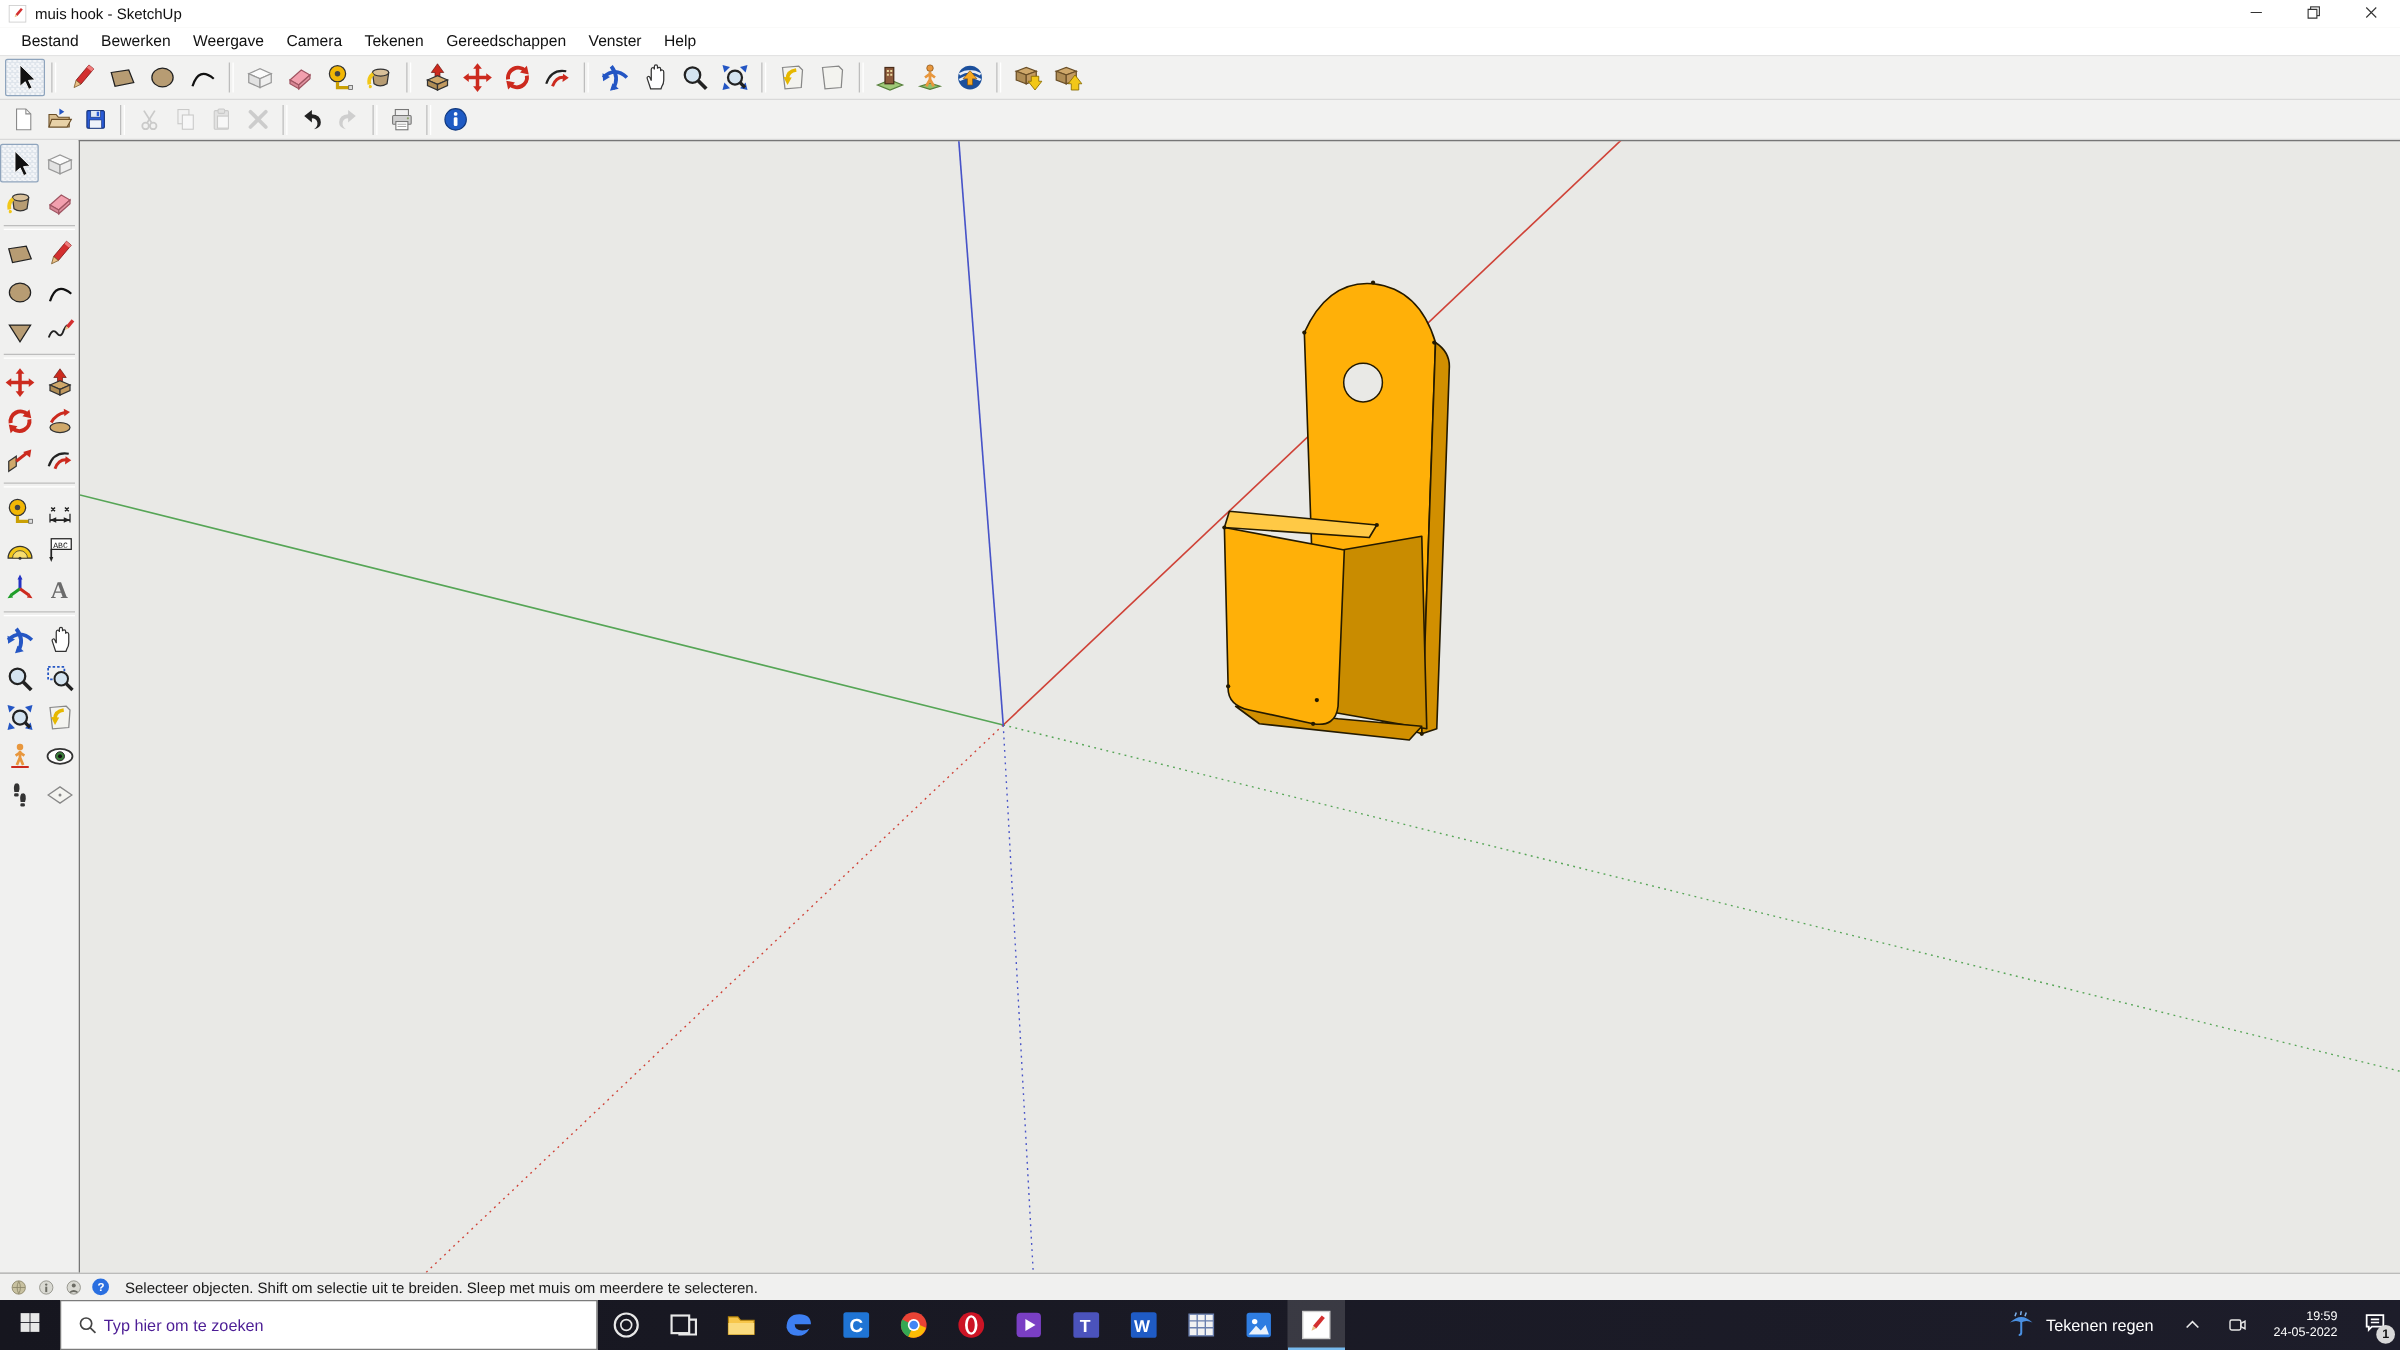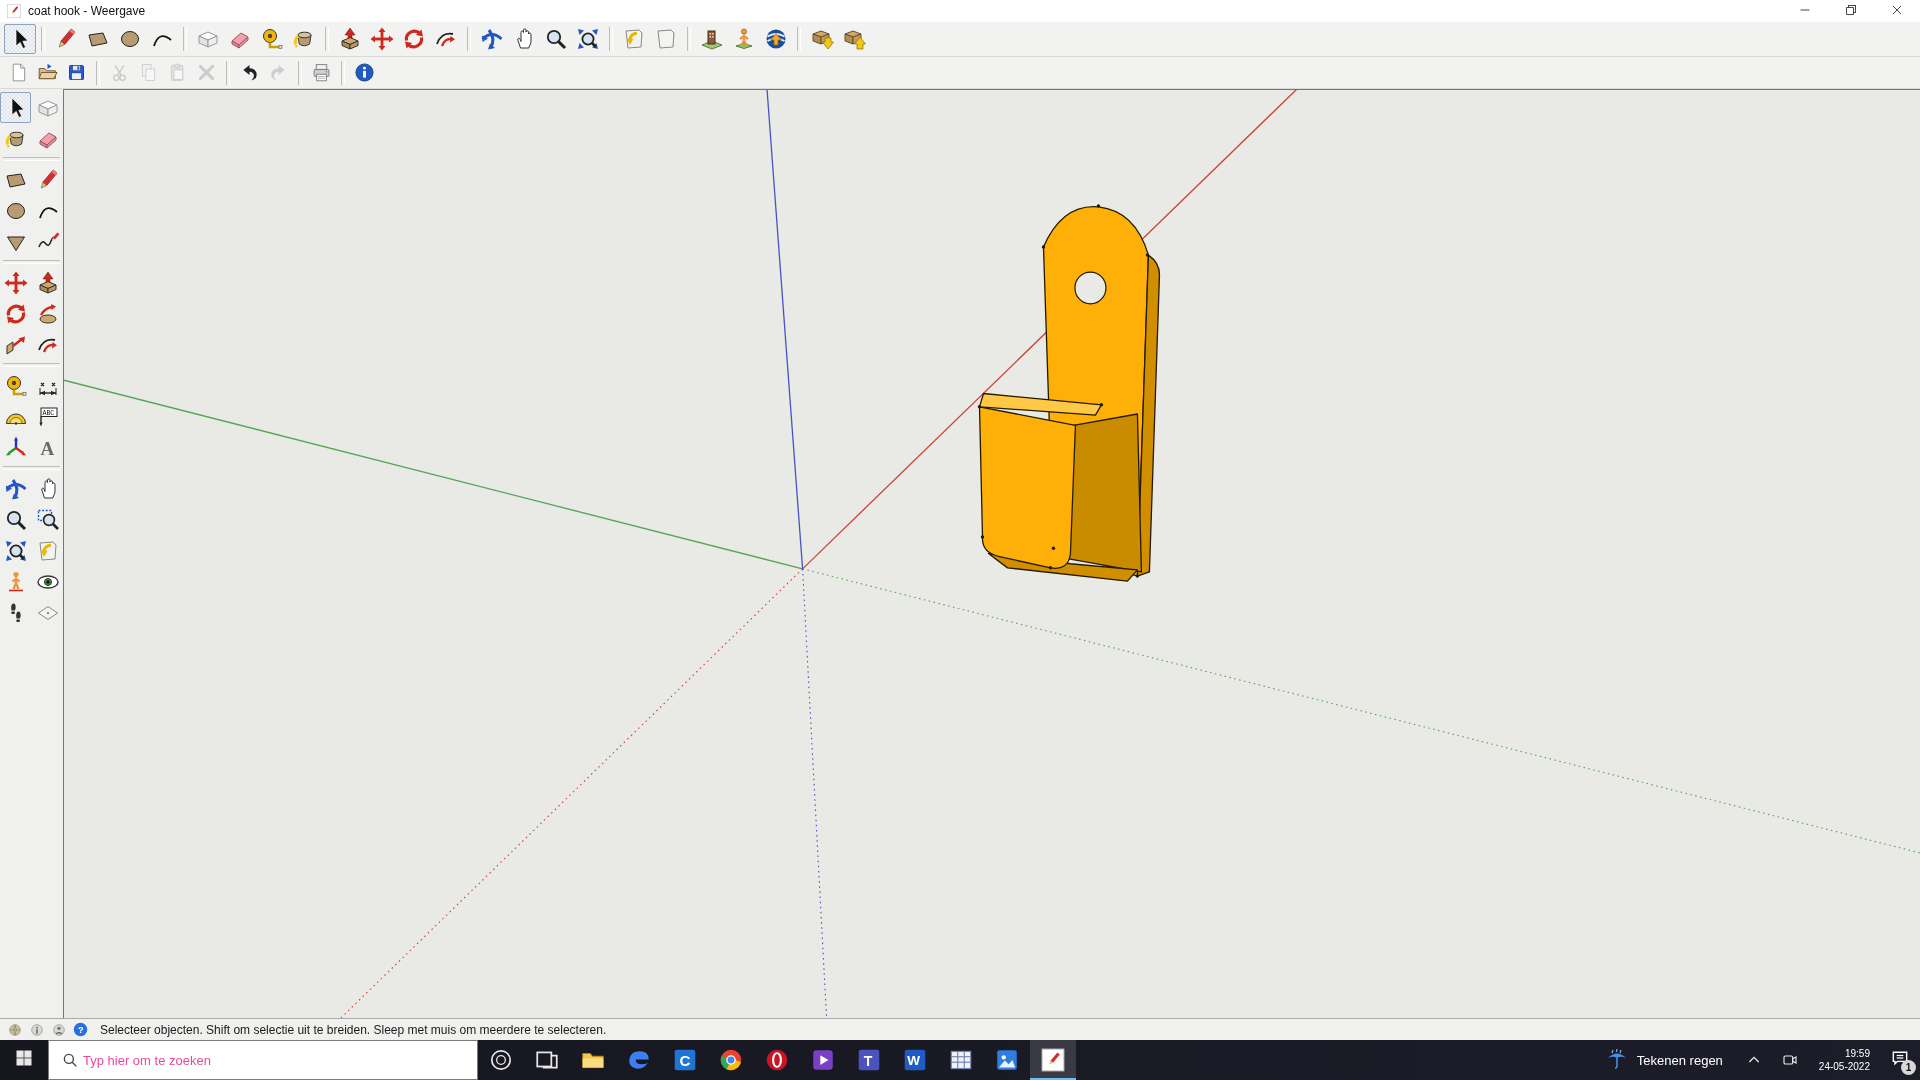--- a/index.html
+++ b/index.html
@@ -43,21 +43,21 @@
   .sb-right{margin-left:auto;display:flex;align-items:center;height:100%;}
   .sb-div{width:1px;height:100%;background:#bdbdbd;margin-right:90px;}
   .sb-label{margin-right:10px;}
   .sb-input{width:270px;height:17px;border:1px solid #8a8a8a;background:#fff;font-size:12px;
             font-family:"Liberation Sans",sans-serif;padding:0 3px;box-sizing:border-box;}
 
   
   .taskbar{height:40px;background:linear-gradient(90deg,#16161f,#1d1d2a);display:flex;align-items:stretch;color:#eee;}
   .tk-start{width:48px;display:flex;align-items:center;justify-content:center;}
   .tk-search{width:430px;background:#ffffff;display:flex;align-items:center;border:1px solid #7b7b7b;box-sizing:border-box;}
-  .tk-search .ph{color:#ec4899;font-size:13px;margin-left:4px;}
+  .tk-search .ph{color:#4c1d95;font-size:13px;margin-left:4px;}
   .tk-search .sic{margin-left:12px;display:flex;}
   .tk-app{width:46px;display:flex;align-items:center;justify-content:center;position:relative;}
   .tk-app.active{background:rgba(255,255,255,.14);box-shadow:inset 0 -2px 0 #76b9ed;}
   .tk-right{margin-left:auto;display:flex;align-items:center;}
   .tk-weather{display:flex;align-items:center;gap:8px;padding:0 12px;font-size:13px;color:#fff;}
   .tk-tray{display:flex;align-items:center;gap:6px;padding:0 4px;}
   .tk-tray .tico{width:30px;height:40px;display:flex;align-items:center;justify-content:center;}
   .tk-clock{font-size:10px;line-height:1.3;text-align:right;padding:0 10px;color:#fff;}
   .tk-notif{width:40px;height:40px;display:flex;align-items:center;justify-content:center;position:relative;}
   .tk-badge{position:absolute;right:4px;bottom:5px;width:15px;height:15px;border-radius:50%;background:#d8d8d8;
@@ -69,21 +69,21 @@
 <div class="col">
 
   <div class="titlebar">
     <span class="appico"><svg viewBox="0 0 24 24" width="16" height="16">
           <rect x="2" y="2" width="20" height="20" fill="#fff" stroke="#ccc"></rect>
           <g transform="rotate(40 12 12)">
             <rect x="10.6" y="4" width="3" height="10" fill="#d32f2f"></rect>
             <polygon points="10.6,14 13.6,14 12.1,17.5" fill="#eac086"></polygon>
           </g>
         </svg></span>
-    <span>coat hook - Weergave</span>
+    <span>muis hook - SketchUp</span>
     <div class="wincontrols">
       <div class="wbtn">
           <span><svg viewBox="0 0 24 24" width="12" height="12">
               <line x1="3" y1="12" x2="21" y2="12" stroke="#333" stroke-width="1.8"></line>
             </svg></span>
         </div>
       <div class="wbtn">
           <span><svg viewBox="0 0 24 24" width="12" height="12">
               <rect x="7" y="3" width="14" height="14" fill="none" stroke="#333" stroke-width="1.8"></rect>
               <path d="M3 7 H17 V21 H3 Z" fill="#fff" stroke="#333" stroke-width="1.8"></path>
@@ -93,20 +93,30 @@
           <span><svg viewBox="0 0 24 24" width="12" height="12">
               <g stroke="#333" stroke-width="1.8">
                 <line x1="4" y1="4" x2="20" y2="20"></line>
                 <line x1="20" y1="4" x2="4" y2="20"></line>
               </g>
             </svg></span>
         </div>
     </div>
   </div>
 
+  <div class="menubar" id="menubar">
+      <div class="mi">Bestand</div>
+      <div class="mi">Bewerken</div>
+      <div class="mi">Weergave</div>
+      <div class="mi">Camera</div>
+      <div class="mi">Tekenen</div>
+      <div class="mi">Gereedschappen</div>
+      <div class="mi">Venster</div>
+      <div class="mi">Help</div>
+    </div>
 
   <div class="toolbar" id="tb1">
       <div class="tbtn pressed">
         <svg viewBox="0 0 24 24" width="24" height="24">
           <path d="M8 2 L8 19 L12.2 15.4 L15 21.5 L17.6 20.2 L14.8 14.3 L20 13.8 Z" fill="#111" stroke="#fff" stroke-width="0.7"></path>
         </svg>
       </div>
       <div class="tsep"></div>
       <div class="tbtn">
         <svg viewBox="0 0 24 24" width="24" height="24">

